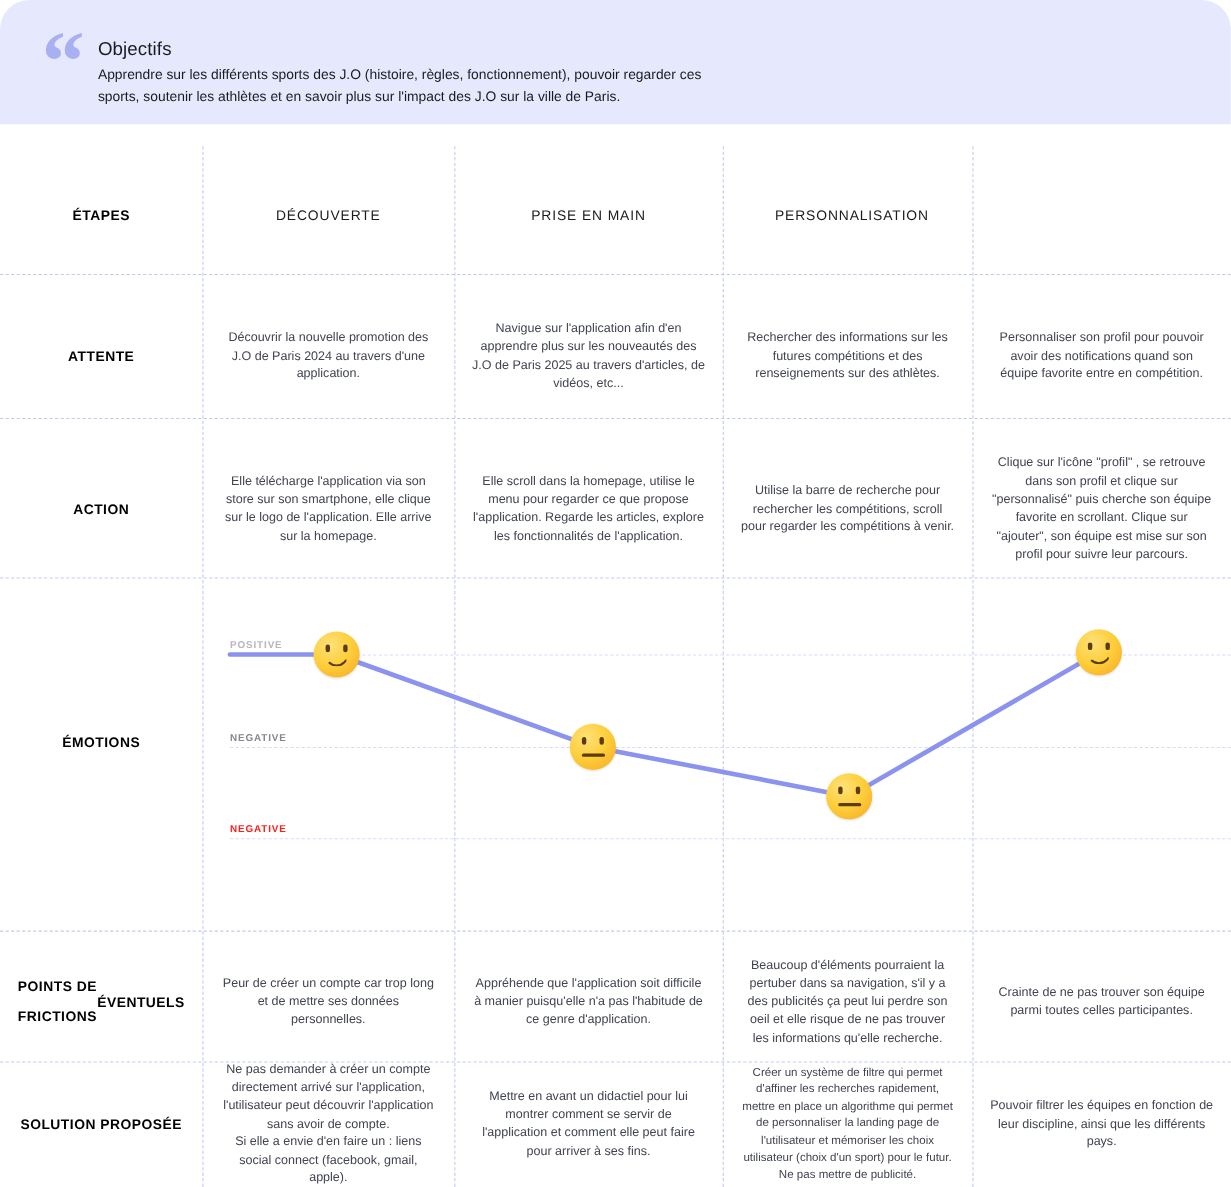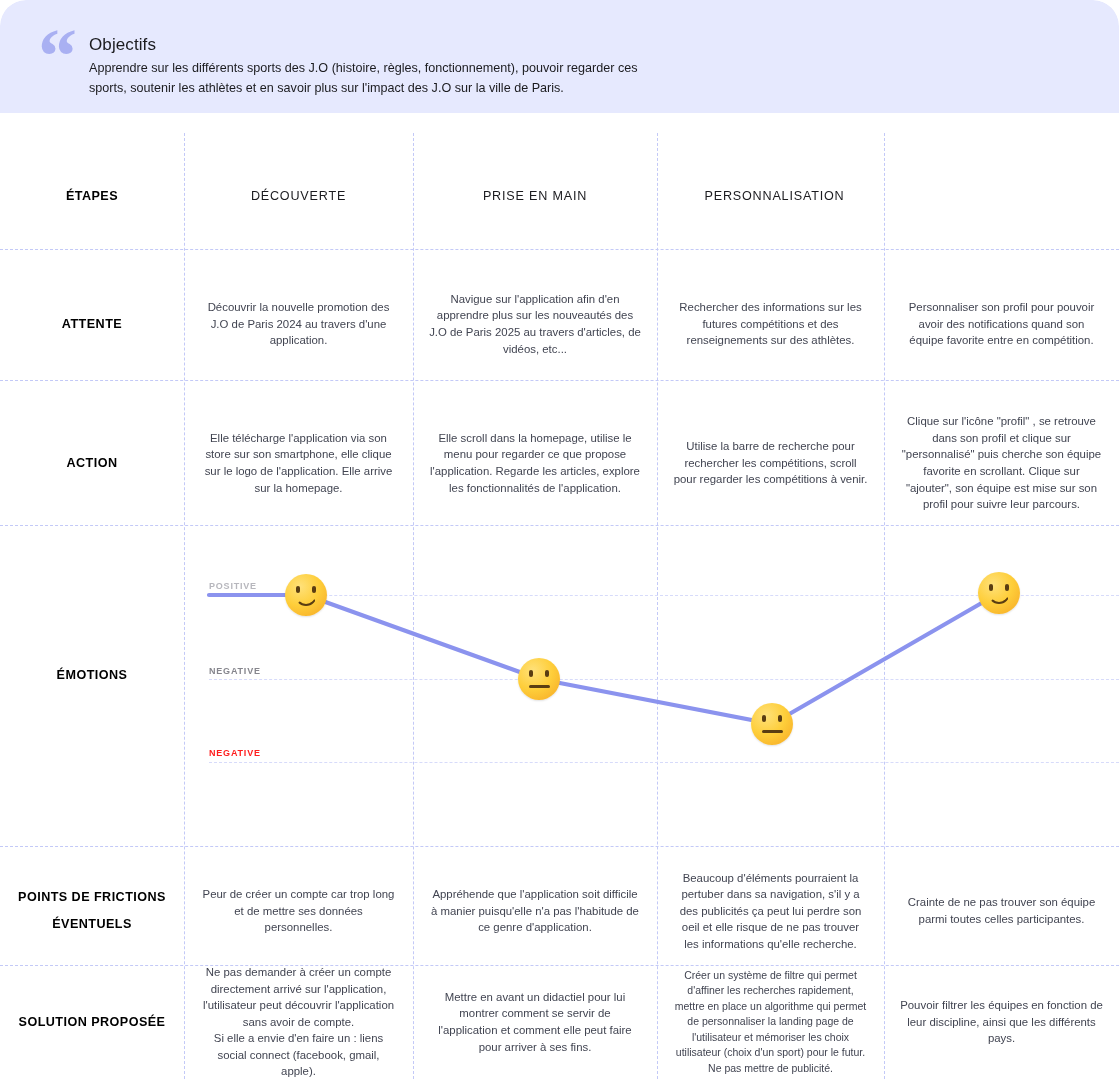--- a/index.html
+++ b/index.html
@@ -297,21 +297,21 @@
       <span class="mouth-flat"></span>
     </div>
     <div class="emoji" style="left:794px; top:42px">
       <span class="eye l"></span>
       <span class="eye r"></span>
       <span class="mouth-smile"></span>
     </div>
   </div>
 
   <div class="row" style="top:856px; height:110px">
-    <div class="cell c0" style="flex-direction:column">
+    <div class="cell c0" style="flex-direction:row">
       <span class="rowlabel">POINTS DE FRICTIONS</span>
       <span class="rowlabel">ÉVENTUELS</span>
     </div>
     <div class="cell c1">
       <span class="body-text">Peur de créer un compte car trop long et de mettre ses données personnelles.</span>
     </div>
     <div class="cell c2">
       <span class="body-text">Appréhende que l'application soit difficile à manier puisqu'elle n'a pas l'habitude de ce genre d'application.</span>
     </div>
     <div class="cell c3">

